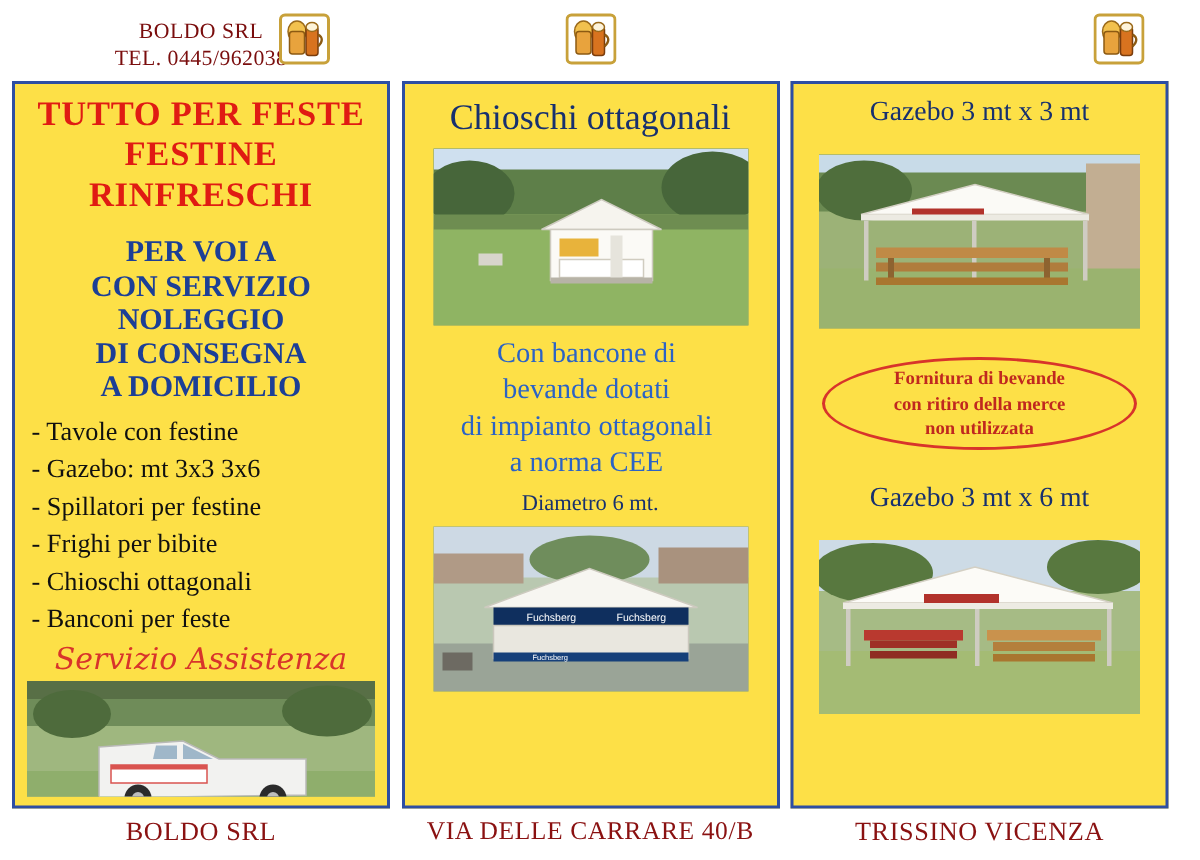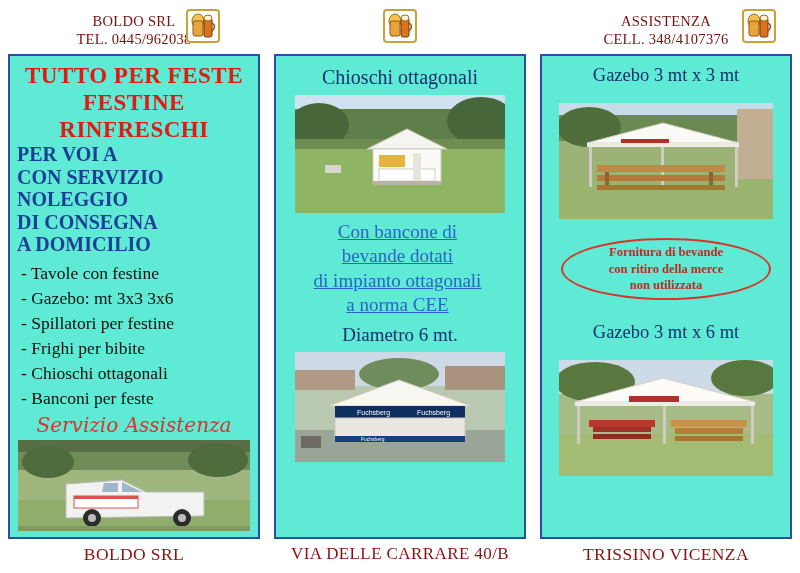--- a/index.html
+++ b/index.html
@@ -14,21 +14,21 @@
     overflow: hidden;
   }
   .flyer {
     position: relative;
     width: 800px;
     height: 573px;
     box-sizing: border-box;
     display: flex;
     flex-direction: row;
     justify-content: space-between;
-    padding: 6px 8px 4px 8px;
+    padding: 6px 21px 4px 8px;
   }
   .col {
     position: relative;
     width: 252px;
     display: flex;
     flex-direction: column;
   }
   
   .col-header {
     height: 48px;
@@ -54,21 +54,21 @@
     width: 34px;
     height: 36px;
     top: 2px;
   }
   .logo svg { display:block; }
 
   
   .panel {
     flex: 1;
     border: 2px solid #2e4da0;
-    background: #5eead4;
+    background: #fde047;
     box-sizing: border-box;
     padding: 6px 7px;
     display: flex;
     flex-direction: column;
     align-items: center;
     overflow: hidden;
   }
   .panel.left { border-color: #2d4ea3; }
   .panel.mid  { border-color: #2d4ea3; }
   .panel.right{ border-color: #2d4ea3; gap: 12px; }
@@ -81,23 +81,23 @@
     line-height: 1.18;
     text-align: center;
     letter-spacing: 0.5px;
     width: 100%;
   }
   .blue-caps {
     color: #1c3f96;
     font-weight: bold;
     font-size: 20px;
     line-height: 1.12;
-    text-align: left;
+    text-align: center;
     width: 100%;
-    margin-top: 0;
+    margin-top: 14px;
   }
   .list {
     margin-top: 6px;
     width: 100%;
     padding-left: 4px;
     box-sizing: border-box;
   }
   .list-item {
     color: #101010;
     font-size: 17.5px;
@@ -119,35 +119,34 @@
   .photo {
     position: relative;
     overflow: hidden;
     background: #88a06a;
   }
   .photo svg { display: block; }
 
   
   .mid-title {
     color: #17306f;
-    font-size: 20px;
+    font-size: 24px;
     text-align: center;
     margin: 4px 0 6px 0;
   }
   .mid-blue {
     color: #2b63c6;
     font-size: 19px;
     line-height: 1.28;
     text-align: center;
     margin: 7px 5px 2px 0;
-    text-decoration: underline;
   }
   .mid-dark {
     color: #17306f;
-    font-size: 19px;
+    font-size: 15px;
     text-align: center;
     margin: 5px 0 6px 0;
   }
 
   
   .right-title {
     color: #17306f;
     font-size: 18.5px;
     text-align: center;
     margin: 3px 0 5px 0;
@@ -323,24 +322,20 @@
         </svg>
       </div>
     </div>
 
     <div class="col-footer footer-mid">VIA DELLE CARRARE 40/B</div>
   </div>
 
   <div class="col">
 
     <div class="col-header">
-      <div class="hdr-text">
-        <span class="hdr-line">ASSISTENZA</span>
-        <span class="hdr-line">CELL. 348/4107376</span>
-      </div>
       <span class="logo" style="right:16px;">
         <svg width="34" height="36" viewBox="0 0 34 36">
           <rect x="1" y="2" width="32" height="32" rx="3" fill="#ffffff" stroke="#c8a13a" stroke-width="2"></rect>
           <ellipse cx="12" cy="13" rx="6" ry="7" fill="#f2c14e" stroke="#9b6a1a" stroke-width="1"></ellipse>
           <rect x="7" y="13" width="10" height="15" rx="2" fill="#e8a33d" stroke="#8c5a12" stroke-width="1"></rect>
           <rect x="18" y="10" width="8" height="19" rx="2" fill="#d8731f" stroke="#7a3c0c" stroke-width="1"></rect>
           <ellipse cx="22" cy="10" rx="4" ry="3" fill="#fdf3da" stroke="#9b6a1a" stroke-width="1"></ellipse>
           <path d="M26 15 q5 3 0 8" fill="none" stroke="#8c5a12" stroke-width="1.6"></path>
         </svg>
       </span>

